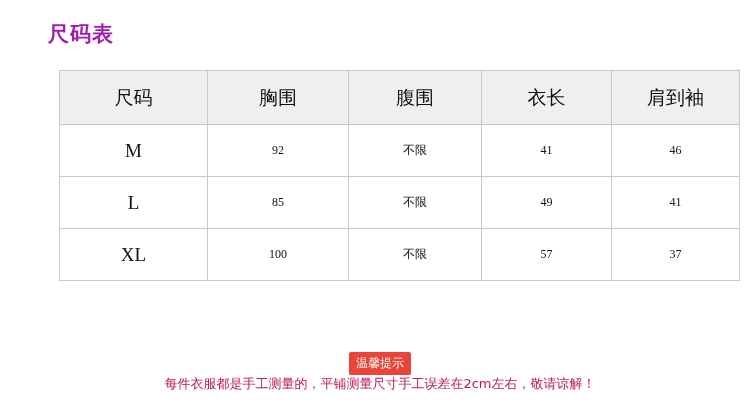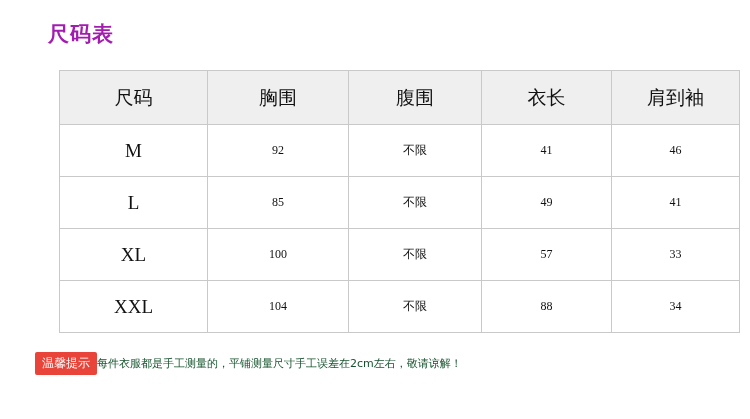--- a/index.html
+++ b/index.html
@@ -68,36 +68,37 @@
   col.c4 { width: 130px; }
   col.c5 { width: 128px; }
 
   .note-row {
     position: absolute;
     left: 35px;
     top: 352px;
     display: flex;
     align-items: center;
     width: 690px;
+    flex-direction: column;
   }
   .note-badge {
     display: inline-block;
     background: #e8443a;
     color: #ffffff;
     font-family: "DejaVu Sans", "Liberation Sans", sans-serif;
     font-size: 12px;
     line-height: 1;
     padding: 5px 7px 6px 7px;
     border-radius: 2px;
     white-space: nowrap;
   }
   .note-text {
     font-family: "DejaVu Sans", "Liberation Sans", sans-serif;
-    font-size: 11px;
-    color: #14532d;
+    font-size: 13px;
+    color: #be185d;
     white-space: nowrap;
   }
 </style>
 </head>
 <body>
 
 <div class="page">
 
   <div class="title">尺码表</div>
 
@@ -132,28 +133,21 @@
           <td>85</td>
           <td>不限</td>
           <td>49</td>
           <td>41</td>
         </tr>
         <tr>
           <td class="size-col">XL</td>
           <td>100</td>
           <td>不限</td>
           <td>57</td>
-          <td>33</td>
-        </tr>
-        <tr>
-          <td class="size-col">XXL</td>
-          <td>104</td>
-          <td>不限</td>
-          <td>88</td>
-          <td>34</td>
+          <td>37</td>
         </tr>
       </tbody>
     </table>
   </div>
 
   <div class="note-row">
     <span class="note-badge">温馨提示</span>
     <span class="note-text">每件衣服都是手工测量的，平铺测量尺寸手工误差在2cm左右，敬请谅解！</span>
   </div>
 

